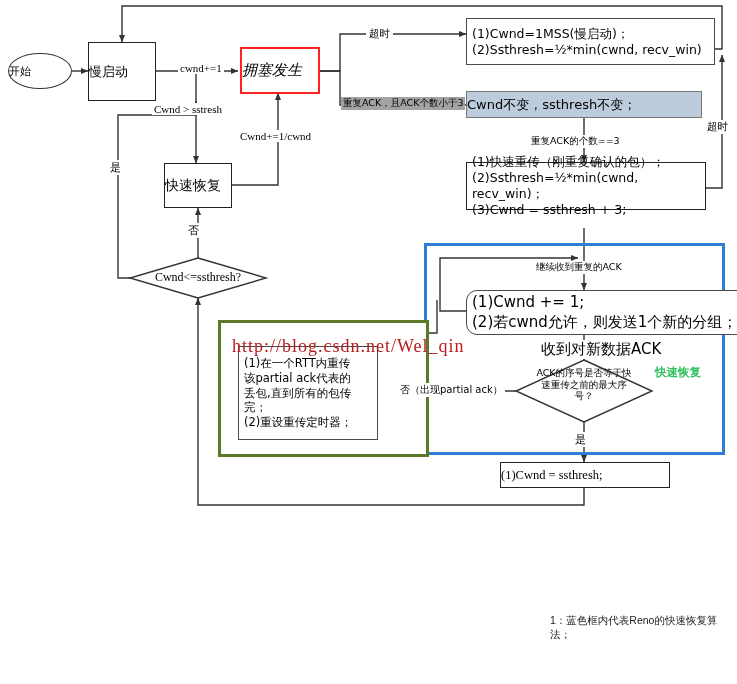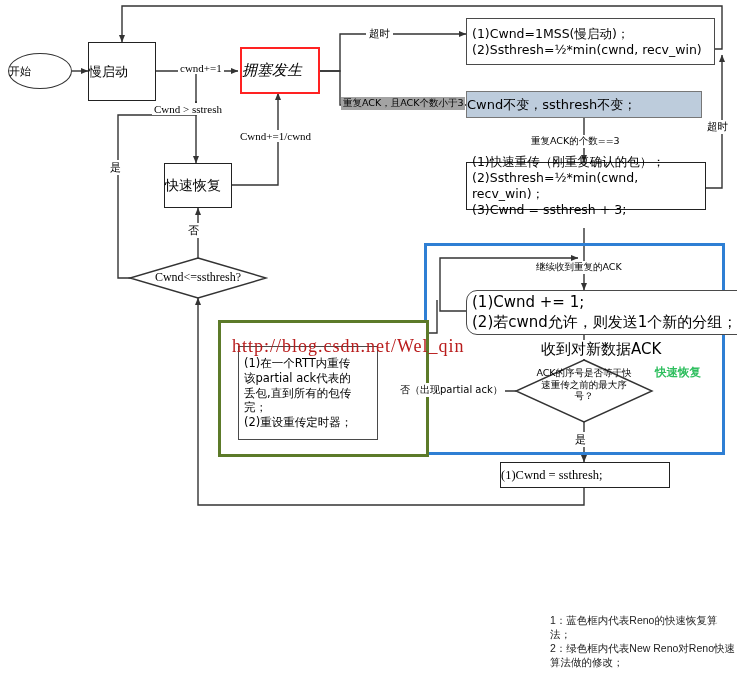--- a/index.html
+++ b/index.html
@@ -149,14 +149,13 @@
 <div class="label cn" style="left:186px;top:223px;font-size:11px;background:#fff;padding:0 2px;">否</div>
 
 <div class="label cn" style="left:573px;top:432px;font-size:11px;background:#fff;padding:0 2px;">是</div>
 
 <div class="label cn" style="left:398px;top:383px;font-size:10px;background:#fff;padding:0 2px;">否（出现partial ack）</div>
 
 <div class="label cn" style="left:655px;top:365px;font-size:11.5px;font-weight:bold;color:#2fbf5f;text-align:center;">快速恢复</div>
 
 <div class="notes" style="left:550px;top:614px;">
   <div class="notes-line">1：蓝色框内代表Reno的快速恢复算法；</div>
-  <div class="notes-line">2：绿色框内代表New Reno对Reno快速算法做的修改；</div>
 </div>
 
 </body></html>

